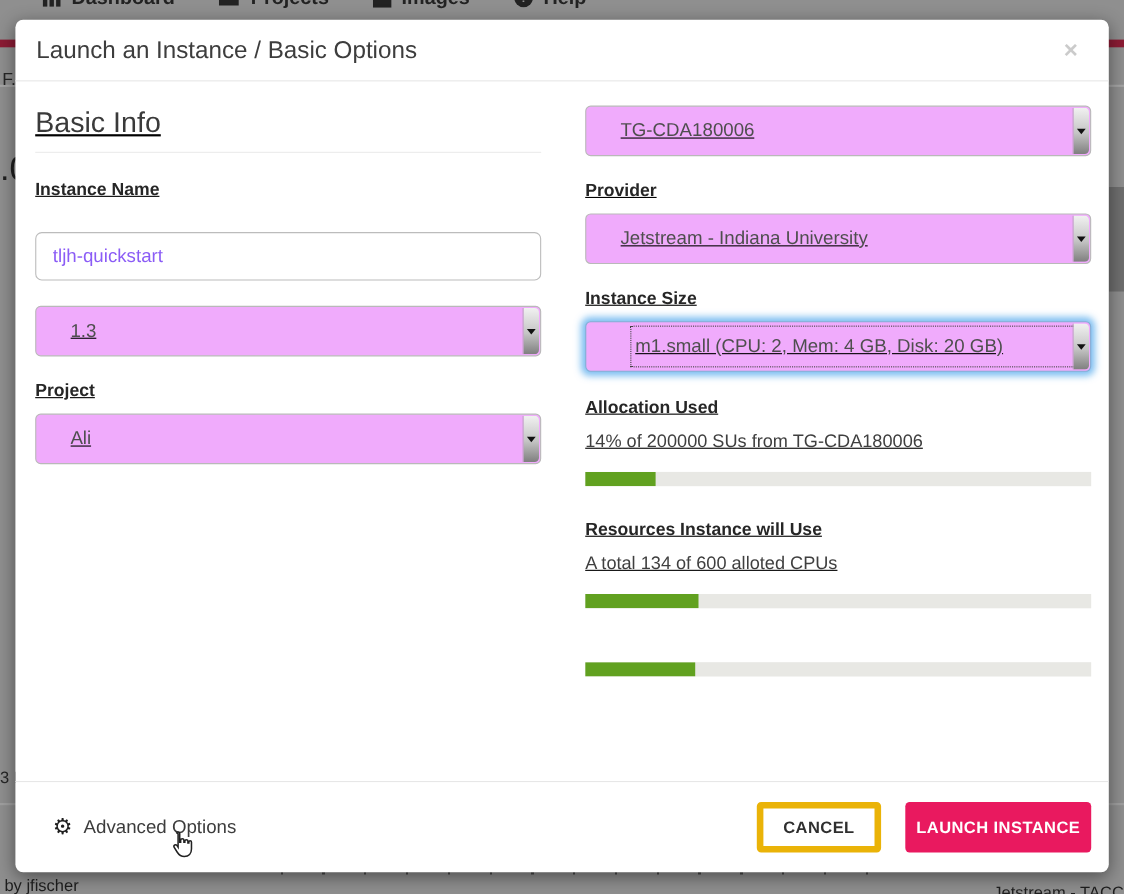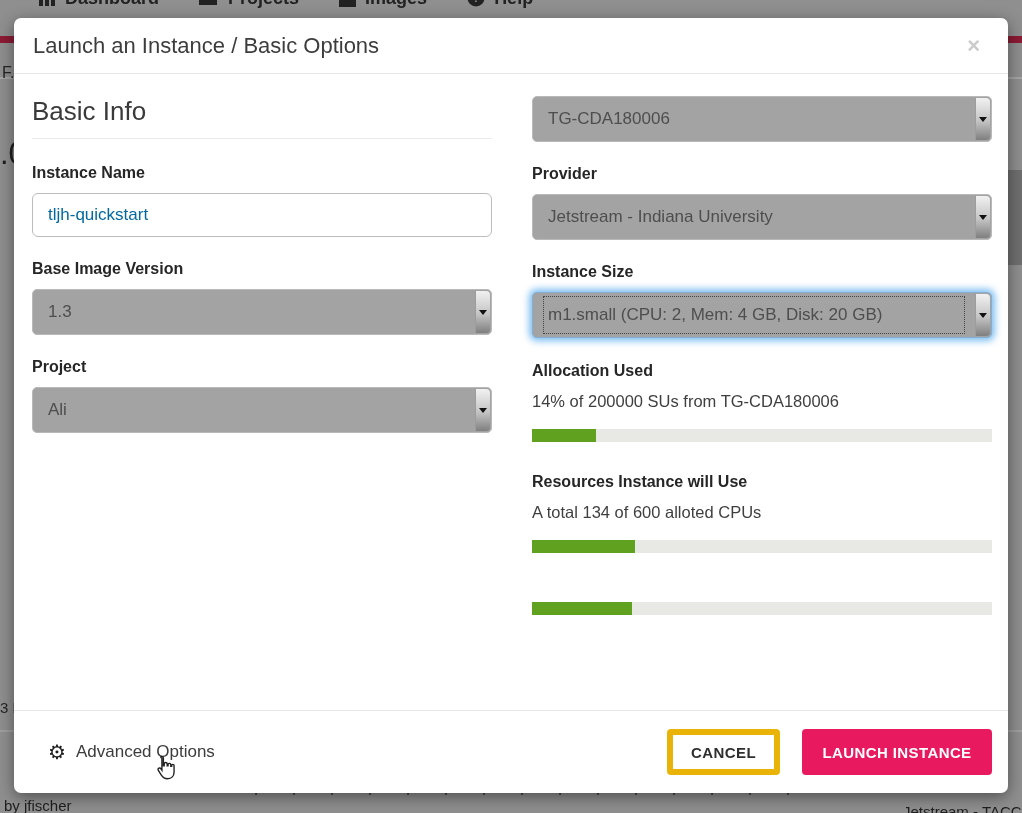--- a/index.html
+++ b/index.html
@@ -23,66 +23,67 @@
     position:absolute;left:14px;top:18px;width:994px;height:775px;z-index:10;
     background:#fff;border-radius:7px;box-shadow:0 4px 16px rgba(0,0,0,.45);
     display:flex;flex-direction:column;
   }
   .modal-header{
     flex:0 0 auto;display:flex;align-items:flex-start;justify-content:space-between;
     padding:15px 22px 14px 19px;border-bottom:1px solid #e7e7e7;
   }
   .modal-title{font-size:22px;color:#3d3d3d;font-weight:400;}
   .modal-close{font-size:22px;color:#cbcbcb;font-weight:bold;line-height:1;cursor:pointer;background:none;border:none;padding:2px 6px;}
-  .modal-body{flex:1 1 auto;display:flex;gap:40px;padding:22px 16px 0 18px;}
+  .modal-body{flex:1 1 auto;display:flex;gap:40px;padding:22px 16px 0 18px;text-decoration:underline;}
   .col{flex:1 1 0;min-width:0;}
   .section-heading{
     font-size:26px;font-weight:400;color:#3a3a3a;margin:0 0 25px 0;
     padding-bottom:11px;border-bottom:1px solid #ececec;
   }
   .form-group{margin-bottom:23px;}
   .field-label{font-size:16px;font-weight:bold;color:#262626;margin-bottom:11px;}
   .text-input{
     width:100%;box-sizing:border-box;height:44px;border:1px solid #bcbcbc;border-radius:6px;
-    font-size:17px;color:#0369a1;padding:0 15px;font-family:"Liberation Sans",sans-serif;outline:none;background:#fff;
+    font-size:17px;color:#8b5cf6;padding:0 15px;font-family:"Liberation Sans",sans-serif;outline:none;background:#fff;margin-top:18px;
   }
   .select{
-    position:relative;height:44px;border:1px solid #b9b9b9;border-radius:5px;background:#a3a3a3;
-    display:flex;align-items:center;cursor:pointer;
+    position:relative;height:44px;border:1px solid #b9b9b9;border-radius:5px;background:#f0abfc;
+    display:flex;align-items:center;cursor:pointer;padding-left:16px;
   }
   .select .select-value{font-size:17px;color:#4e4e4e;margin-left:15px;white-space:nowrap;overflow:hidden;}
   .select .caret{
     position:absolute;top:1px;bottom:1px;right:1px;width:14px;border-radius:0 4px 4px 0;
     background:linear-gradient(180deg,#f1f1f1 0%,#c4c4c4 55%,#7f7f7f 100%);
     border-left:1px solid #9c9c9c;display:flex;align-items:center;justify-content:center;
   }
   .select .caret:after{content:"";width:0;height:0;border-left:4px solid transparent;border-right:4px solid transparent;border-top:5px solid #111;}
   .select.focused{
     border-color:#84aed3;
     box-shadow:0 0 7px 3px rgba(82,168,236,.75);
+    justify-content:center;
   }
   .select.focused .select-value{
     outline:1px dotted #444;padding:8px 6px 8px 4px;margin-left:11px;width:calc(100% - 38px);box-sizing:border-box;
   }
   .sub-heading{font-size:16px;font-weight:bold;color:#262626;margin:24px 0 0 0;}
   .usage-text{font-size:16.5px;color:#3f3f3f;margin-top:12px;}
   .progress{height:13px;background:#e8e8e4;margin-top:18px;overflow:hidden;}
   .progress .bar{height:100%;background:#61a120;}
   .spacer-30{height:31px;}
   .modal-footer{
     flex:0 0 82px;border-top:1px solid #e7e7e7;display:flex;align-items:center;
     justify-content:space-between;padding:0 16px 0 34px;
   }
   .advanced{display:flex;align-items:center;gap:10px;color:#3c3c3c;font-size:17px;cursor:pointer;}
   .gear{font-size:20px;color:#1f1f1f;line-height:1;}
   .footer-buttons{display:flex;gap:22px;align-items:center;}
   .btn{height:46px;border-radius:4px;font-family:"Liberation Sans",sans-serif;font-size:15px;font-weight:bold;
     letter-spacing:.4px;cursor:pointer;display:flex;align-items:center;justify-content:center;}
   .btn-cancel{width:113px;background:#fff;border:6px solid #eab308;color:#2f2f2f;}
-  .btn-launch{width:190px;background:#e9195f;border:none;color:#fff;}
+  .btn-launch{width:169px;background:#e9195f;border:none;color:#fff;}
   .cursor-hand{position:absolute;left:153px;top:755px;z-index:20;pointer-events:none;}
 </style>
 </head>
 <body>
 
 <div class="backdrop">
   <div class="bg-nav">
     <div class="nav-item">
       <svg width="18" height="18" viewBox="0 0 18 18">
           <g fill="#222">
@@ -140,21 +141,20 @@
 
     <div class="col">
       <h2 class="section-heading">Basic Info</h2>
 
       <div class="form-group">
         <div class="field-label">Instance Name</div>
         <input class="text-input" type="text" value="tljh-quickstart" style="">
       </div>
 
       <div class="form-group">
-        <div class="field-label">Base Image Version</div>
         <div class="select">
           <span class="select-value">1.3</span>
           <span class="caret"></span>
         </div>
       </div>
 
       <div class="form-group">
         <div class="field-label">Project</div>
         <div class="select">
           <span class="select-value">Ali</span>

